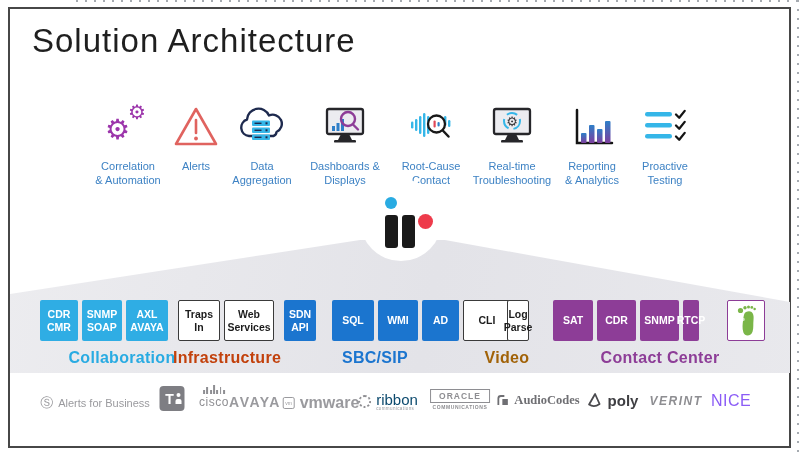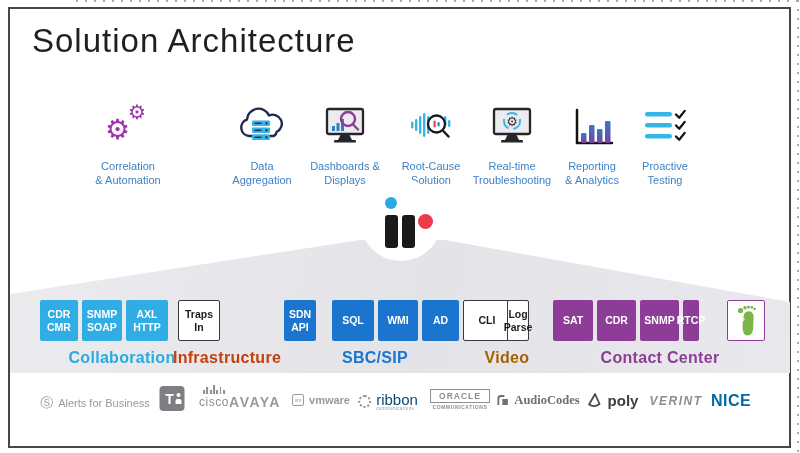--- a/index.html
+++ b/index.html
@@ -66,34 +66,34 @@
   .teams-box { width:25px; height:25px; border-radius:4px; background:#7e7e83; display:flex; align-items:center; justify-content:center; position:relative; }
   .teams-box .t { color:#fff; font-weight:700; font-size:14px; margin-left:-5px; }
   .teams-box .p { position:absolute; right:4px; top:7px; width:4px; height:4px; border-radius:50%; background:#fff; }
   .teams-box .p2 { position:absolute; right:3px; top:13px; width:6px; height:5px; border-radius:2px 2px 0 0; background:#fff; }
   .v-cisco { flex-direction:column; gap:1px; }
   .cisco-bars { display:flex; align-items:flex-end; gap:1.5px; }
   .cisco-bars i { display:block; width:1.8px; background:#8e8e92; }
   .cisco-word { font-size:12px; letter-spacing:.5px; color:#8e8e92; }
   .v-avaya { font-size:14px; font-weight:600; letter-spacing:1.5px; color:#9a9a9e; }
   .vm-box { width:12px; height:12px; border:1.4px solid #9a9a9e; border-radius:2px; font-size:5px; display:flex; align-items:center; justify-content:center; color:#9a9a9e; }
-  .v-vmware span.w { font-size:11px; font-weight:600; color:#9a9a9e; }
+  .v-vmware span.w { font-size:16px; font-weight:600; color:#9a9a9e; }
   .ribbon-dots { width:13px; height:13px; border:2px dotted #8e8e92; border-radius:50%; }
   .v-ribbon .col { display:flex; flex-direction:column; line-height:1; }
   .v-ribbon .r1 { font-size:15px; color:#0c4a6e; }
   .v-ribbon .r2 { font-size:4.5px; letter-spacing:.4px; color:#9a9a9e; }
   .v-oracle { flex-direction:column; gap:1px; }
   .oracle-box { border:1.5px solid #8e8e92; padding:1px 8px; font-size:8.5px; font-weight:700; letter-spacing:1px; color:#8e8e92; }
   .oracle-sub { font-size:5px; letter-spacing:.6px; color:#8e8e92; font-weight:700; }
   .v-audio { color:#6f6f73; }
   .v-audio .name { font-family:"Liberation Serif", serif; font-size:12.5px; font-weight:600; color:#6f6f73; }
   .v-poly { color:#4a4a4e; }
   .v-poly .name { font-size:15px; font-weight:700; color:#3f3f43; }
   .v-verint { font-size:12px; font-style:italic; font-weight:800; letter-spacing:1.5px; color:#8e8e92; }
-  .v-nice { font-size:16px; font-weight:700; letter-spacing:.5px; color:#0369a1; }
+  .v-nice { font-size:16px; font-weight:400; letter-spacing:.5px; color:#8b5cf6; }
 </style>
 </head>
 <body>
 
 <div class="page">
 
   <div class="marquee-top"></div>
   <div class="marquee-right"></div>
   <div class="frame"></div>
 
@@ -103,20 +103,30 @@
     <div class="iconbox">
         <div class="gears">
           <span class="g1">⚙</span>
           <span class="g2">⚙</span>
         </div>
       </div>
     <div class="lbl">Correlation
 &amp; Automation</div>
   </div>
 
+  <div class="cap" style="left:143px">
+    <div class="iconbox">
+      <svg width="54" height="54" viewBox="0 0 54 54">
+        <path d="M27 9 L47 44 H7 Z" fill="none" stroke="#e0635f" stroke-width="2.6" stroke-linejoin="round"></path>
+        <line x1="27" y1="20" x2="27" y2="33" stroke="#e0635f" stroke-width="2.6" stroke-linecap="round"></line>
+        <circle cx="27" cy="38.5" r="1.9" fill="#e0635f"></circle>
+      </svg>
+    </div>
+    <div class="lbl">Alerts</div>
+  </div>
 
   <div class="cap" style="left:209px">
     <div class="iconbox">
       <svg width="54" height="54" viewBox="0 0 54 54">
         <path d="M14 36 A8.5 8.5 0 0 1 12 19.5 A11.5 11.5 0 0 1 34 15.5 A9 9 0 0 1 41.5 32 A4.5 4.5 0 0 1 38.5 36 Z" fill="#fff" stroke="#1e2a4e" stroke-width="2.4" stroke-linejoin="round"></path>
         <g>
           <rect x="17" y="20.5" width="18" height="5.5" rx="1" fill="#35b6e8"></rect>
           <rect x="17" y="27.5" width="18" height="5.5" rx="1" fill="#35b6e8"></rect>
           <rect x="17" y="34.5" width="18" height="5.5" rx="1" fill="#35b6e8"></rect>
           <rect x="19.5" y="22.6" width="7" height="1.4" fill="#1e2a4e"></rect>
@@ -161,21 +171,21 @@
           <rect x="40" y="16" width="2.4" height="10" rx="1.2"></rect>
           <rect x="44" y="20" width="2.4" height="7" rx="1.2"></rect>
         </g>
         <circle cx="32.5" cy="24" r="8.5" fill="#fff" stroke="#191919" stroke-width="2.3"></circle>
         <rect x="29.5" y="20.5" width="2.2" height="7" rx="1.1" fill="#e04858"></rect>
         <rect x="33.5" y="22" width="2.2" height="4.5" rx="1.1" fill="#2e7fc8"></rect>
         <line x1="38.8" y1="30.5" x2="44.5" y2="36.5" stroke="#191919" stroke-width="2.5" stroke-linecap="round"></line>
       </svg>
     </div>
     <div class="lbl">Root-Cause
-Solution</div>
+Contact</div>
   </div>
 
   <div class="cap" style="left:459px">
     <div class="iconbox">
       <svg width="54" height="54" viewBox="0 0 54 54">
         <rect x="9" y="9" width="36" height="25" rx="2" fill="#ececf0" stroke="#26262a" stroke-width="2.3"></rect>
         <circle cx="27" cy="21" r="8" fill="none" stroke="#35b6e8" stroke-width="2" stroke-dasharray="11 5"></circle>
         <text x="27" y="26" font-size="13" fill="#3a3a3e" text-anchor="middle">⚙</text>
         <path d="M23 34 L31 34 L34 40 L20 40 Z" fill="#26262a"></path>
         <rect x="16" y="40" width="22" height="2.6" rx="1.2" fill="#26262a"></rect>
@@ -229,23 +239,25 @@
     <div class="bar b1"></div>
     <div class="bar b2"></div>
     <div class="dot-red"></div>
   </div>
 
   <div class="badge bg-cyan" style="left:40px;width:38px">CDR
 CMR</div>
   <div class="badge bg-cyan" style="left:82px;width:40px">SNMP
 SOAP</div>
   <div class="badge bg-cyan" style="left:126px;width:42px">AXL
-HTTP</div>
+AVAYA</div>
   <div class="badge bg-white" style="left:178px;width:42px">Traps
 In</div>
+  <div class="badge bg-white" style="left:224px;width:50px">Web
+Services</div>
   <div class="badge bg-blue" style="left:284px;width:32px">SDN
 API</div>
   <div class="badge bg-blue" style="left:332px;width:42px">SQL</div>
   <div class="badge bg-blue" style="left:378px;width:40px">WMI</div>
   <div class="badge bg-blue" style="left:422px;width:37px">AD</div>
   <div class="badge bg-white" style="left:463px;width:48px">CLI</div>
   <div class="badge bg-white" style="left:507px;width:22px">Log
 Parse</div>
   <div class="badge bg-purple" style="left:553px;width:40px">SAT</div>
   <div class="badge bg-purple" style="left:597px;width:39px">CDR</div>

